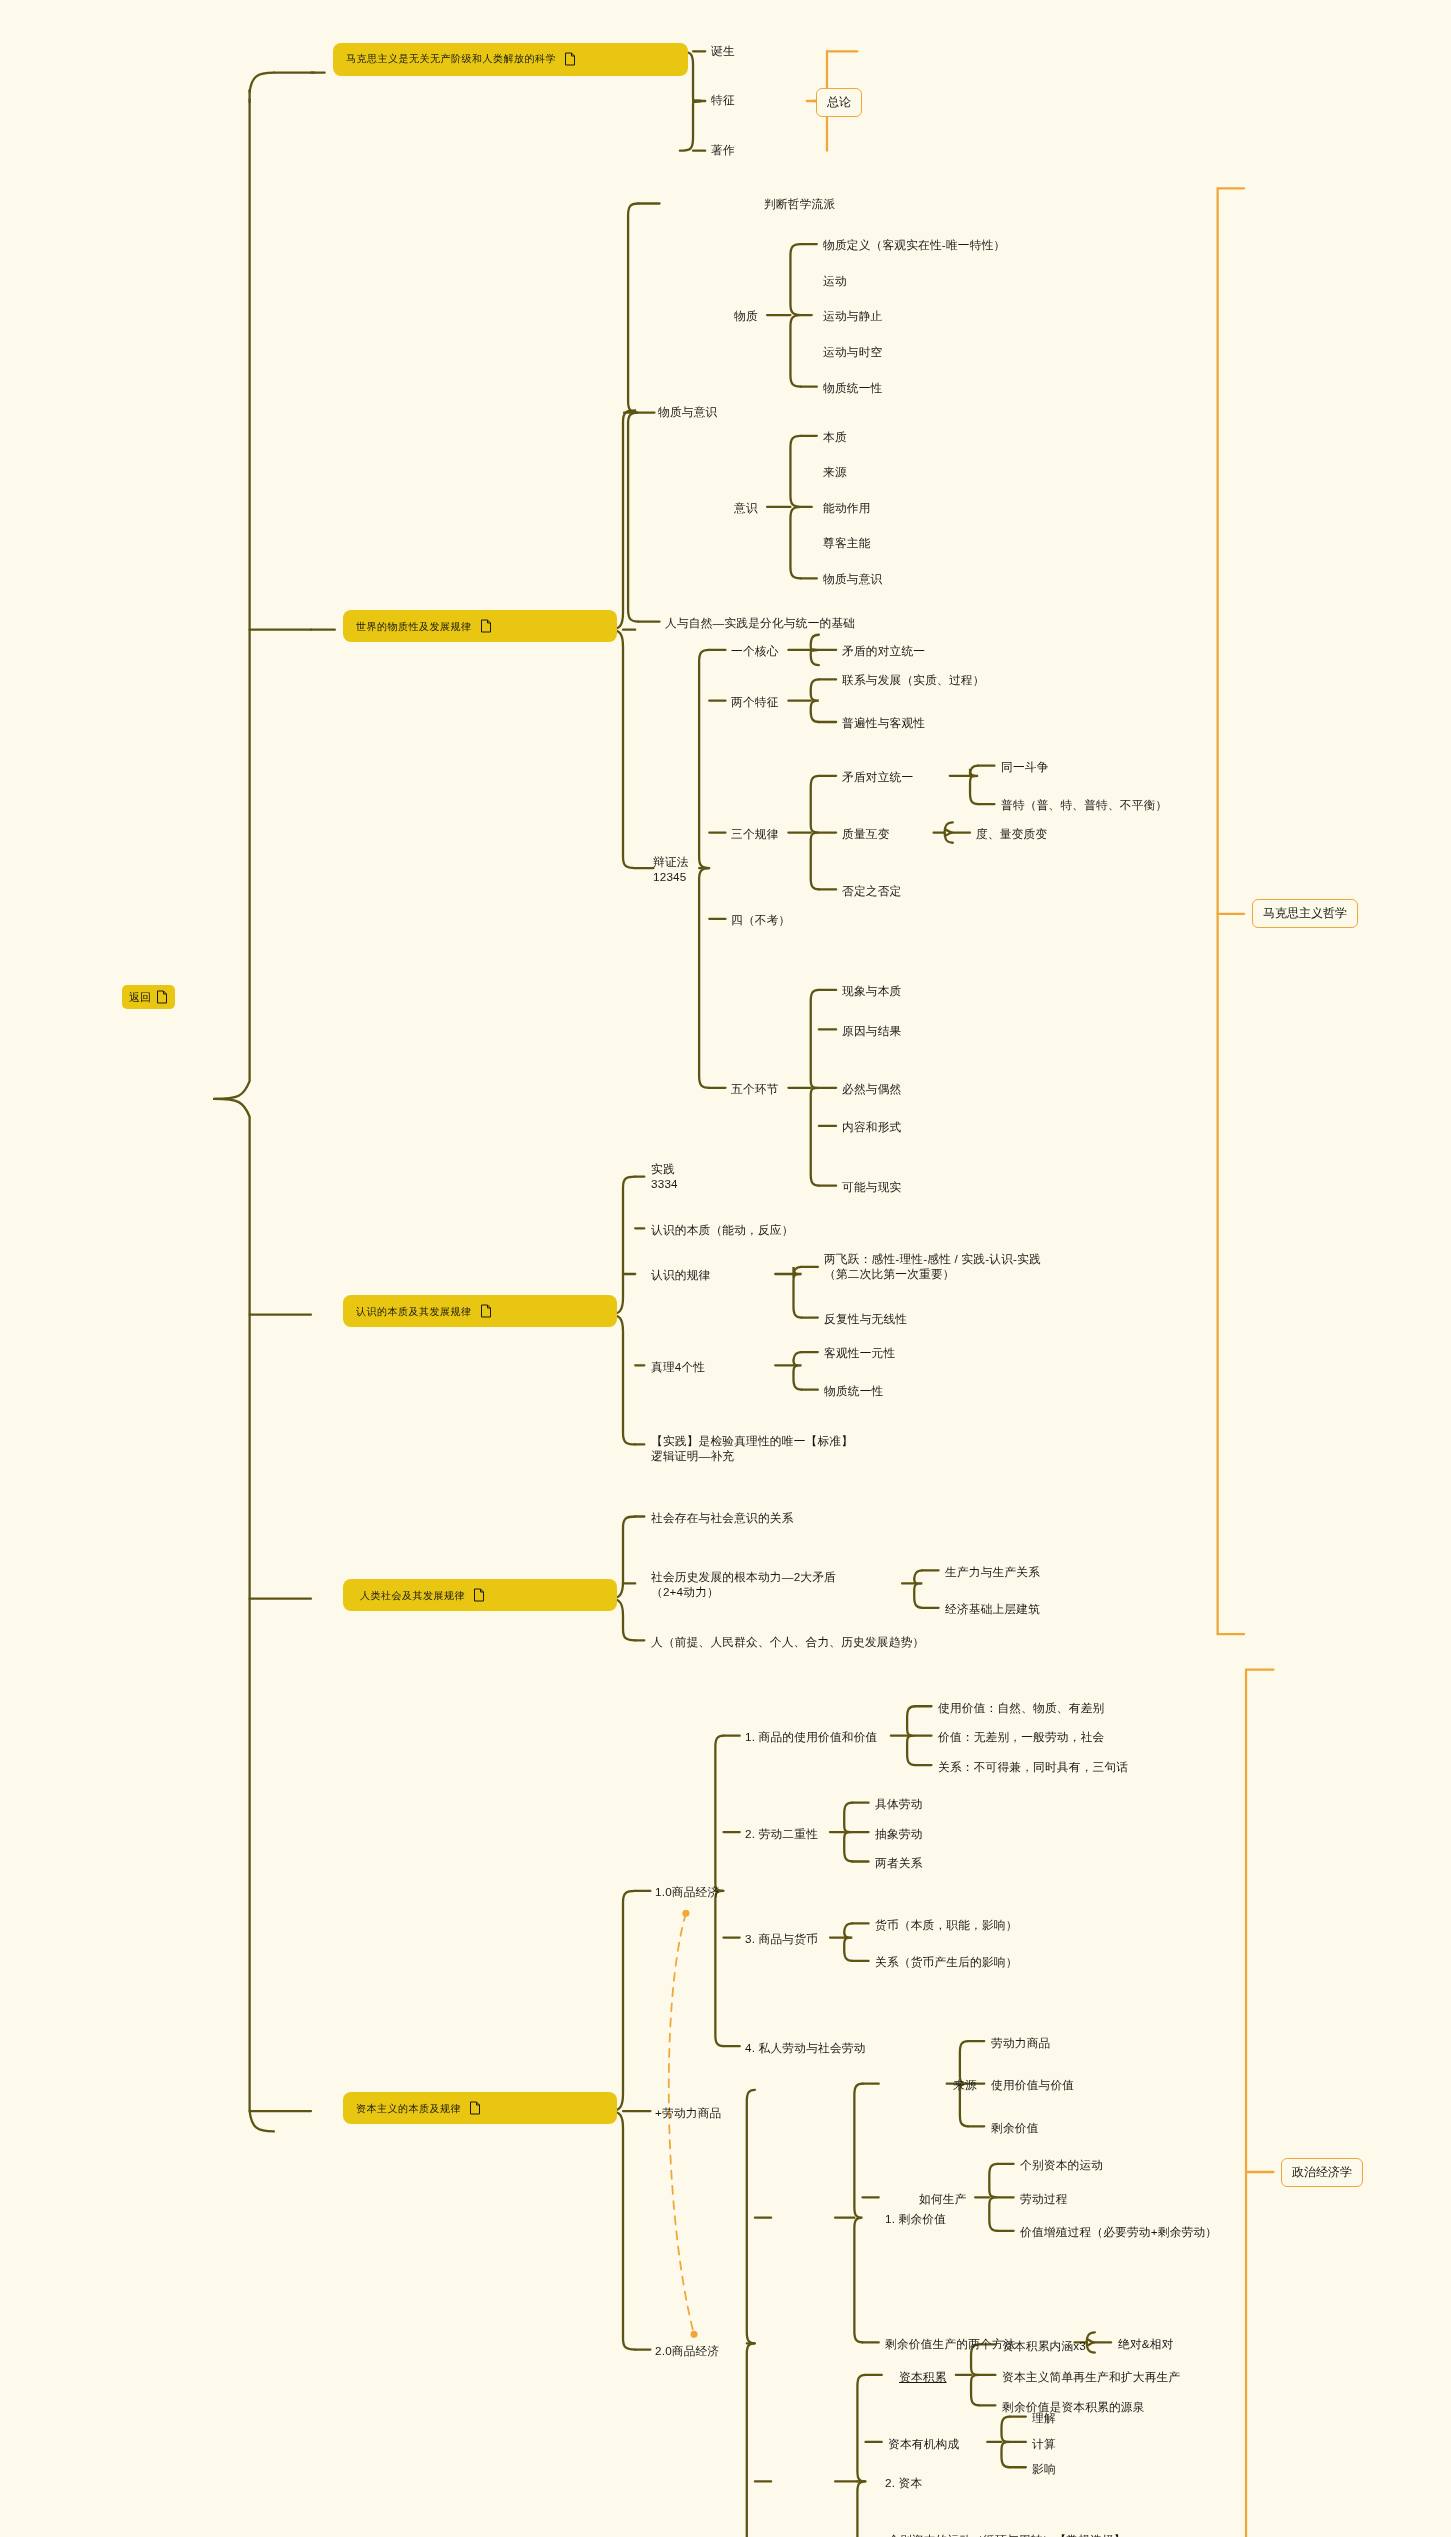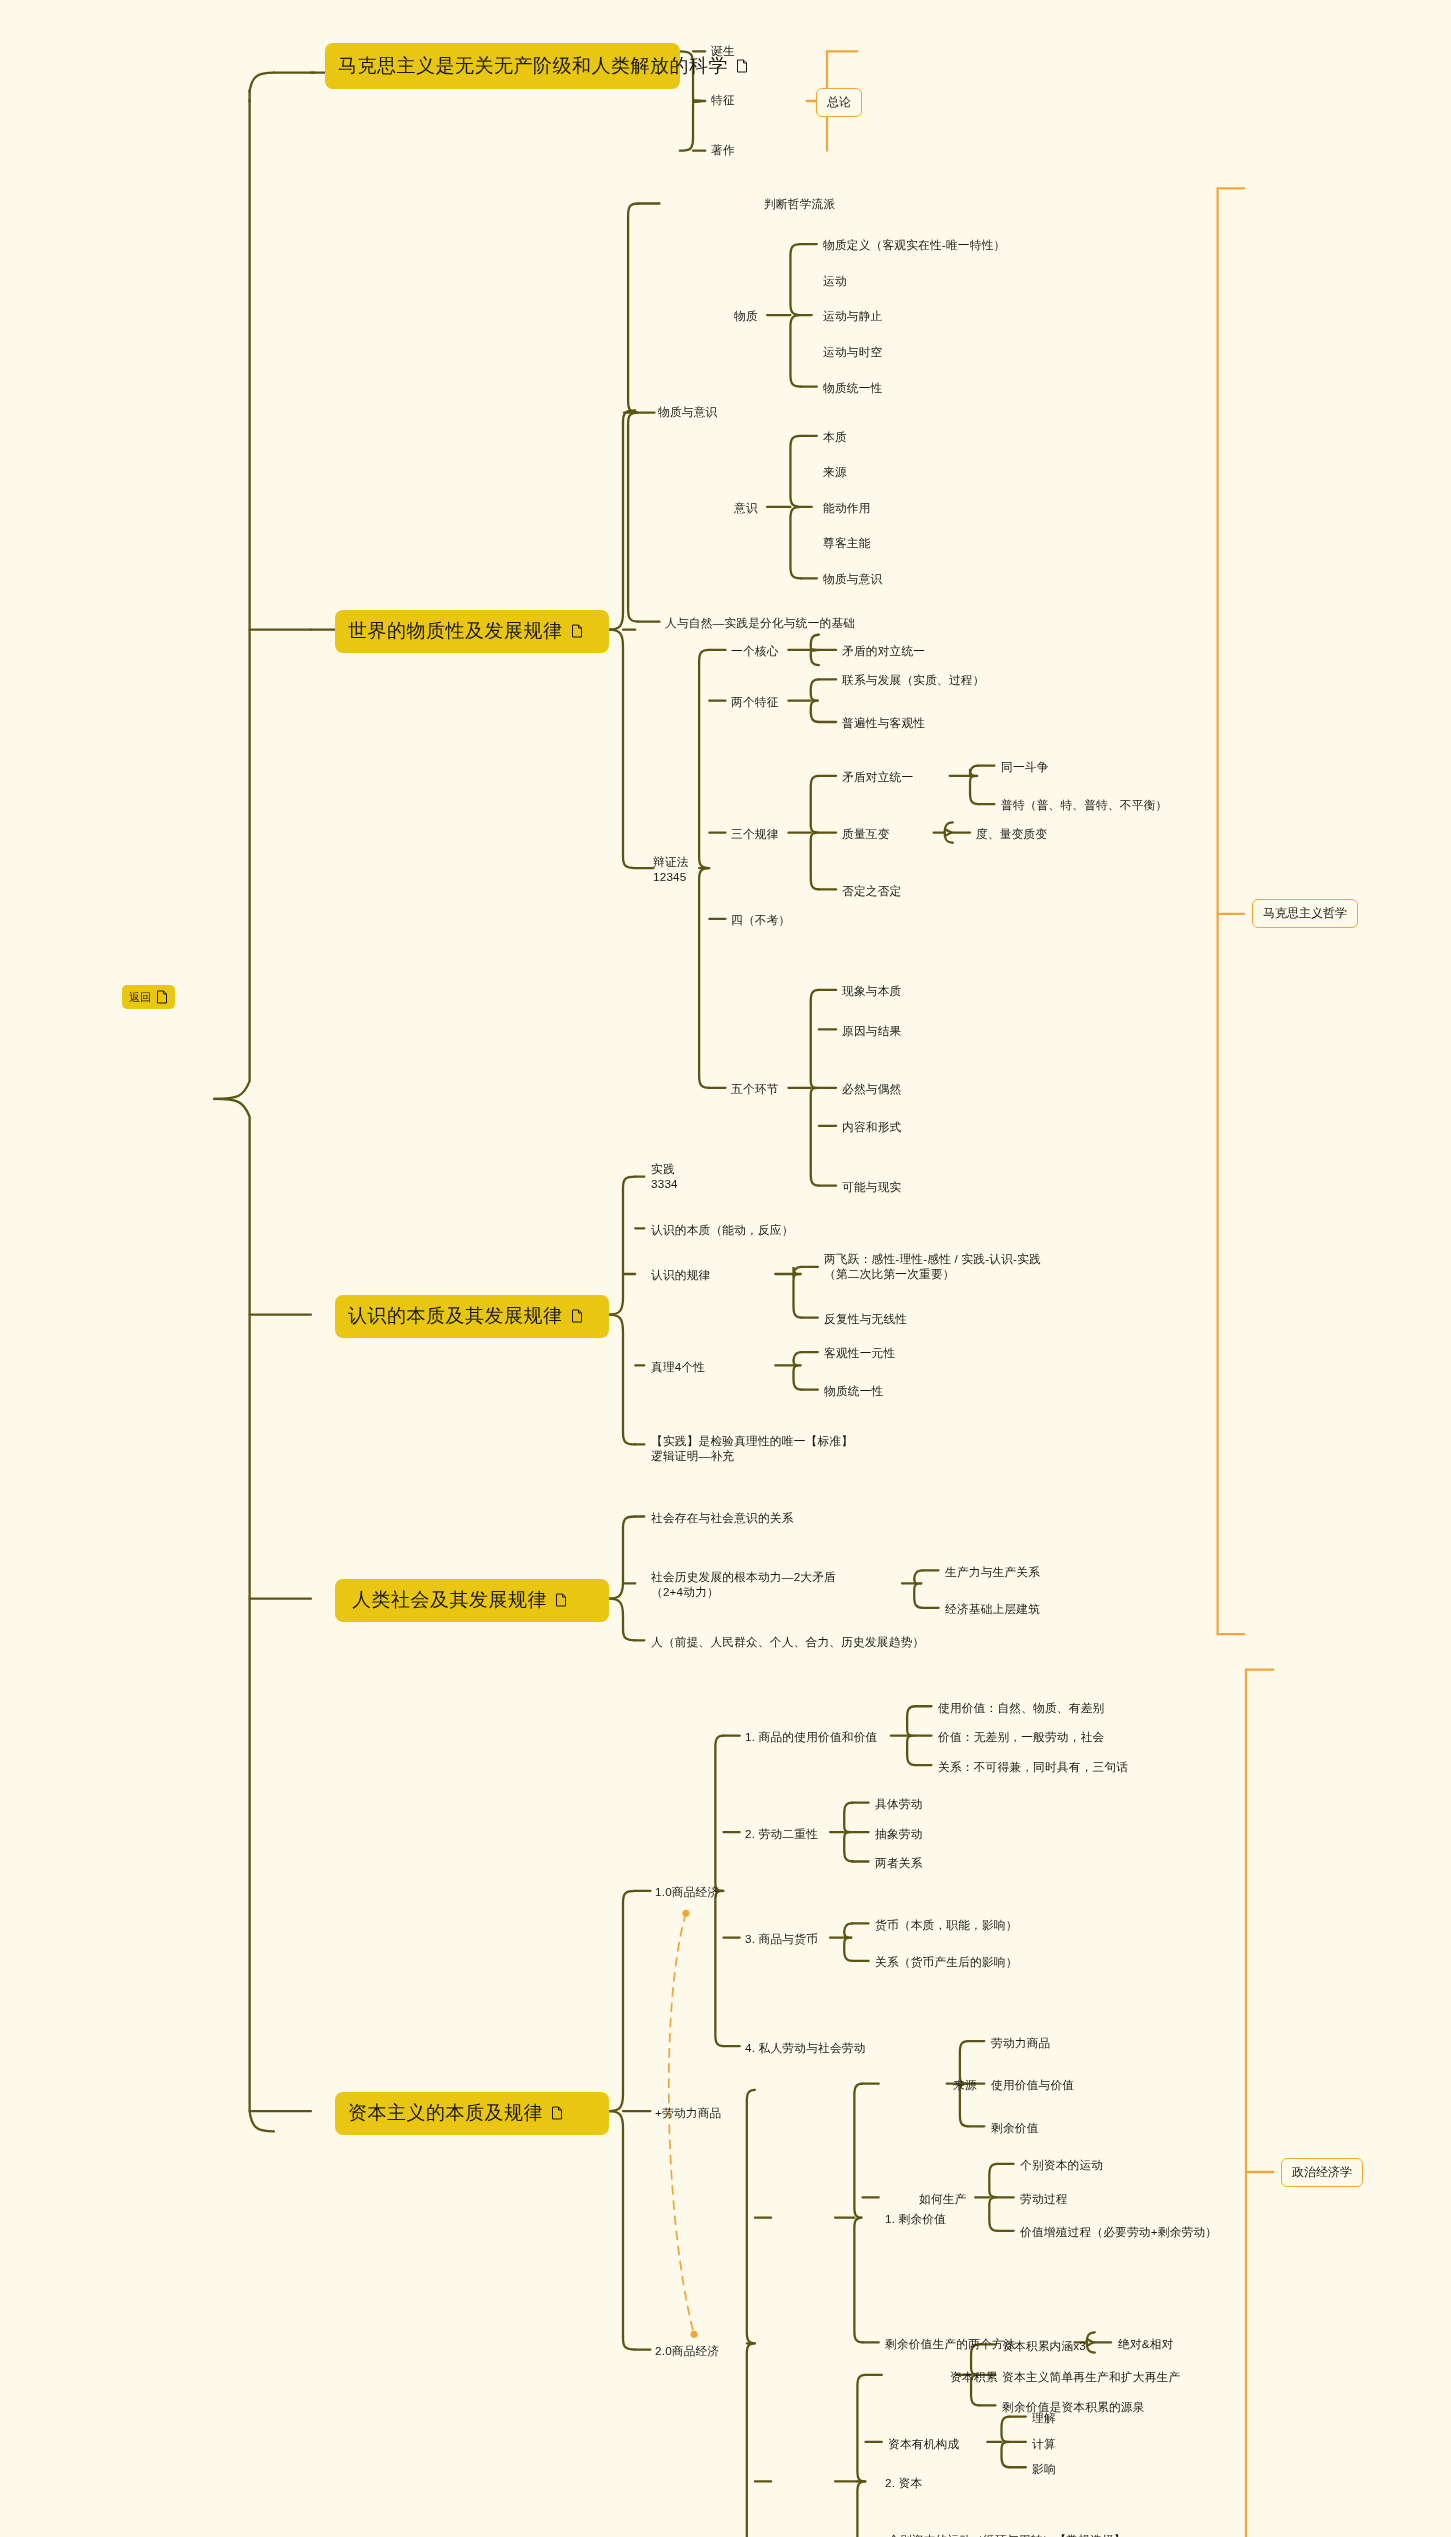--- a/index.html
+++ b/index.html
@@ -23,24 +23,25 @@
     border-radius:7px;
     background:#fdfaec;
     font-size:23px;
     padding:11px 17px;
     letter-spacing:1px;
   }
   
   .topic {
     background:#e8c612;
     border-radius:8px;
-    font-size:19px;
+    font-size:10px;
     padding:9px 13px;
     display:flex; align-items:center; gap:8px;
     letter-spacing:0.5px;
+    margin-left:8px;
   }
   .topic.two-line { line-height:1.45; }
   .topic-label { display:block; }
   
   .backbtn {
     background:#e8c612;
     border-radius:5px;
     font-size:11px;
     padding:5px 7px;
     display:flex; align-items:center; gap:5px;
@@ -437,21 +438,21 @@
 <div class="node leaf" style="left:991px; top:2077px;"><span>使用价值与价值</span></div>
 <div class="node leaf" style="left:991px; top:2120px;"><span>剩余价值</span></div>
 <div class="node mid" style="left:919px; top:2191px;"><span>如何生产</span></div>
 <div class="node leaf" style="left:1020px; top:2157px;"><span>个别资本的运动</span></div>
 <div class="node leaf" style="left:1020px; top:2191px;"><span>劳动过程</span></div>
 <div class="node leaf" style="left:1020px; top:2224px;"><span>价值增殖过程（必要劳动+剩余劳动）</span></div>
 <div class="node mid" style="left:885px; top:2336px;"><span>剩余价值生产的两个方法</span></div>
 <div class="node leaf" style="left:1118px; top:2336px;"><span>绝对&amp;相对</span></div>
 
 <div class="node mid" style="left:885px; top:2475px;"><span>2. 资本</span></div>
-<div class="node mid" style="left:950px; top:2369px;"><span>资本积累</span></div>
+<div class="node mid" style="left:899px; top:2369px;text-decoration:underline;"><span>资本积累</span></div>
 <div class="node leaf" style="left:1002px; top:2338px;"><span>资本积累内涵x3</span></div>
 <div class="node leaf" style="left:1002px; top:2369px;"><span>资本主义简单再生产和扩大再生产</span></div>
 <div class="node leaf" style="left:1002px; top:2399px;"><span>剩余价值是资本积累的源泉</span></div>
 <div class="node mid" style="left:888px; top:2436px;"><span>资本有机构成</span></div>
 <div class="node leaf" style="left:1032px; top:2410px;"><span>理解</span></div>
 <div class="node leaf" style="left:1032px; top:2436px;"><span>计算</span></div>
 <div class="node leaf" style="left:1032px; top:2461px;"><span>影响</span></div>
 <div class="node leaf" style="left:888px; top:2532px;"><span>个别资本的运动（循环与周转）【常规选择】</span></div>
 
 <div class="node summary" style="left:1281px; top:2158px;"><span>政治经济学</span></div>

